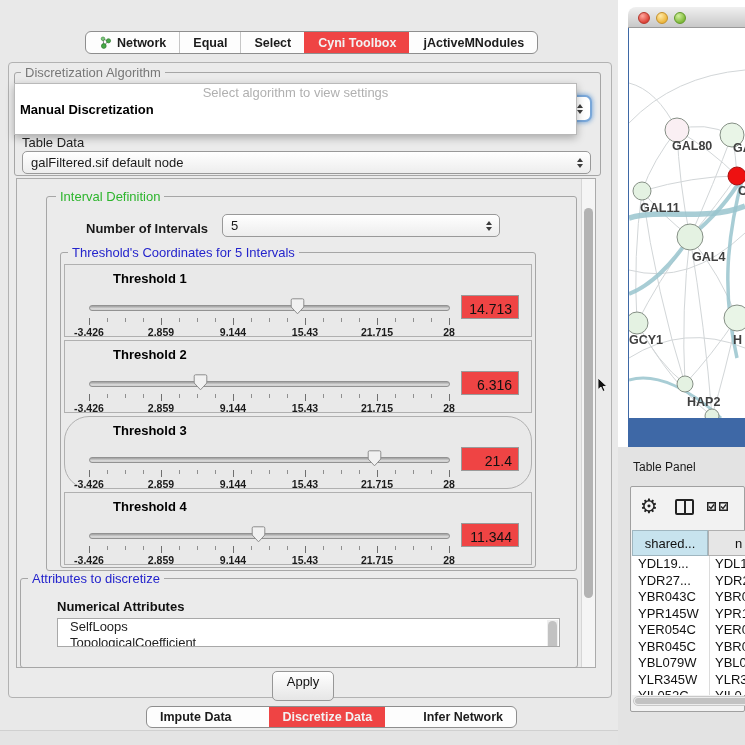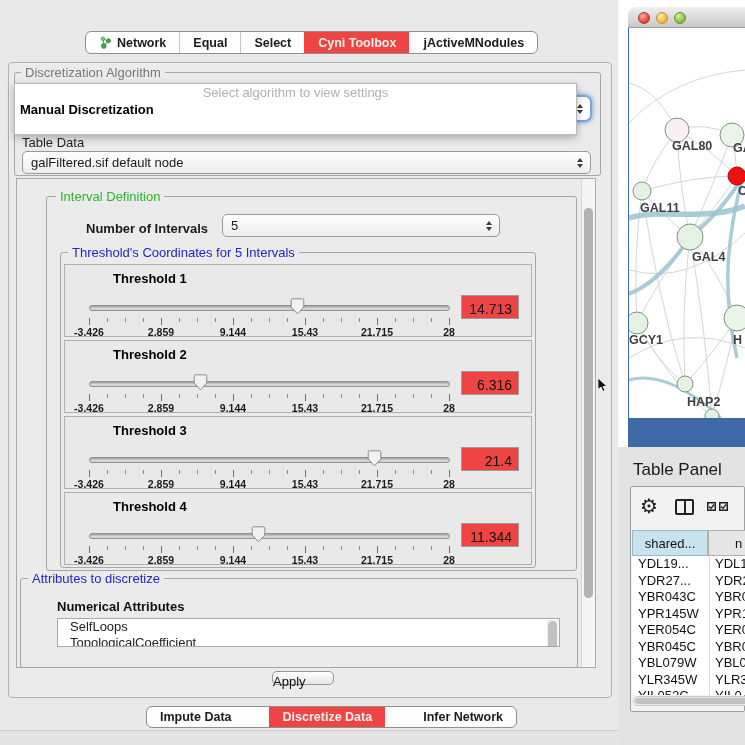--- a/index.html
+++ b/index.html
@@ -84,42 +84,42 @@
 
   #attr-group { left:20px; top:578px; width:558px; height:90px; }
   #attr-title { left:7px; color:#2424cc; }
   #attr-sublabel { position:absolute; left:57px; top:599px; font-weight:bold; color:#111; }
   #attr-list { position:absolute; left:57px; top:618px; width:503px; height:29px; background:#fff;
     border:1px solid #a8a8a8; overflow:hidden; }
   .attr-item { height:15.5px; line-height:15.5px; padding-left:12px; color:#222; }
   #attr-vscroll { position:absolute; right:1px; top:1px; width:11px; height:44px; background:#efefef; }
   #attr-vthumb { position:absolute; left:1px; top:1px; width:9px; height:42px; background:#c2c2c2; border-radius:5px; }
 
-  #apply-btn { position:absolute; left:272px; top:671px; width:62px; height:14px;
+  #apply-btn { position:absolute; left:272px; top:671px; width:62px; height:30px;
     background:linear-gradient(#ffffff,#e6e6e6); border:1px solid #979797; border-radius:5px;
-    line-height:19px; font-size:13px; color:#111; }
+    text-align:center; line-height:19px; font-size:13px; color:#111; }
 
   #bottom-tabs { position:absolute; left:146px; top:706px; height:22px; display:flex;
     background:#fdfdfd; border:1px solid #8e8e8e; border-radius:6px; overflow:hidden;gap:24px; }
   #cp-bottom-band { position:absolute; left:0; top:730px; width:618px; height:15px; background:#e4e4e4; border-top:1px solid #d0d0d0; }
 
   
   #right-top { position:absolute; left:618px; top:0; width:127px; height:447px; background:#ffffff;font-weight:bold; }
   #net-titlebar { position:absolute; left:10px; top:7px; width:117px; height:21px;
     background:linear-gradient(#f0f0f0,#c8c8c8); border-bottom:1px solid #9a9a9a; border-radius:8px 0 0 0; }
   .traffic { position:absolute; top:4.5px; width:12px; height:12px; border-radius:50%; }
   #tl-red   { left:10px; background:radial-gradient(circle at 35% 30%, #ffa79e, #dd4338 70%); border:1px solid #b3362c; }
   #tl-yellow{ left:28px; background:radial-gradient(circle at 35% 30%, #ffe9a8, #edb73e 70%); border:1px solid #c4912c; }
   #tl-green { left:46px; background:radial-gradient(circle at 35% 30%, #d2f0a0, #7fba3a 70%); border:1px solid #62992b; }
   #net-content { position:absolute; left:10px; top:28px; width:117px; height:419px; background:#3e68a6; }
   #net-canvas { position:absolute; left:11px; top:28px; width:116px; height:390px; background:#ffffff; }
 
   
   #right-bottom { position:absolute; left:618px; top:447px; width:127px; height:298px; background:#e3e3e3; }
-  #tp-title { position:absolute; left:15px; top:13px; font-size:17px; color:#1a1a1a; }
+  #tp-title { position:absolute; left:15px; top:13px; font-size:12px; color:#1a1a1a; }
   #tp-panel { position:absolute; left:12px; top:39px; width:115px; height:226px;
     background:#f2f2f2; border:1px solid #a0a0a0; border-radius:2px; }
   #tp-toolbar { position:absolute; left:0; top:0; width:115px; height:43px; }
   #tp-gear { position:absolute; left:9px; top:8px; font-size:20px; color:#222; line-height:22px; }
   #tp-split { position:absolute; left:44px; top:12px; width:19px; height:16px; border:2px solid #222; border-radius:2px; }
   #tp-split::after { content:""; position:absolute; left:6.5px; top:0; width:2px; height:12px; background:#222; }
   .tp-check { position:absolute; top:15px; width:9px; height:9px; }
   #tp-header { position:absolute; left:1px; top:43px; height:26px; width:200px; display:flex; }
   .th-cell { height:26px; line-height:26px; font-size:13px; color:#111; text-align:center;
     border:1px solid #b0b0b0; background:#e6e6e6; }
@@ -252,21 +252,21 @@
               <span style="left: 72px;">2.859</span>
               <span style="left: 144px;">9.144</span>
               <span style="left: 216px;">15.43</span>
               <span style="left: 288px;">21.715</span>
               <span style="left: 360px;">28</span>
             </div>
     </div>
     <div class="value-box">6.316</div>
   </div>
 
-  <div class="threshold-panel" style="top: 416px;">
+  <div class="threshold-panel" style="top: 416px; border-radius: 25px;">
     <span class="thr-label">Threshold 3</span>
     <div class="slider-area">
       <div class="track"></div>
       <svg class="thumb" viewBox="0 0 15 17" style="left: 277.684px;">
         <path d="M2.5,0.8 H12.5 Q13.8,0.8 13.8,2.2 V9 L7.5,15.8 L1.2,9 V2.2 Q1.2,0.8 2.5,0.8 Z" fill="#f1f1f1" stroke="#8d8d8d" stroke-width="1"></path>
       </svg>
       <div class="ticks-minor"></div>
       <div class="ticks-major"></div>
       <div class="tick-labels">
               <span style="left: 0px;">-3.426</span>

